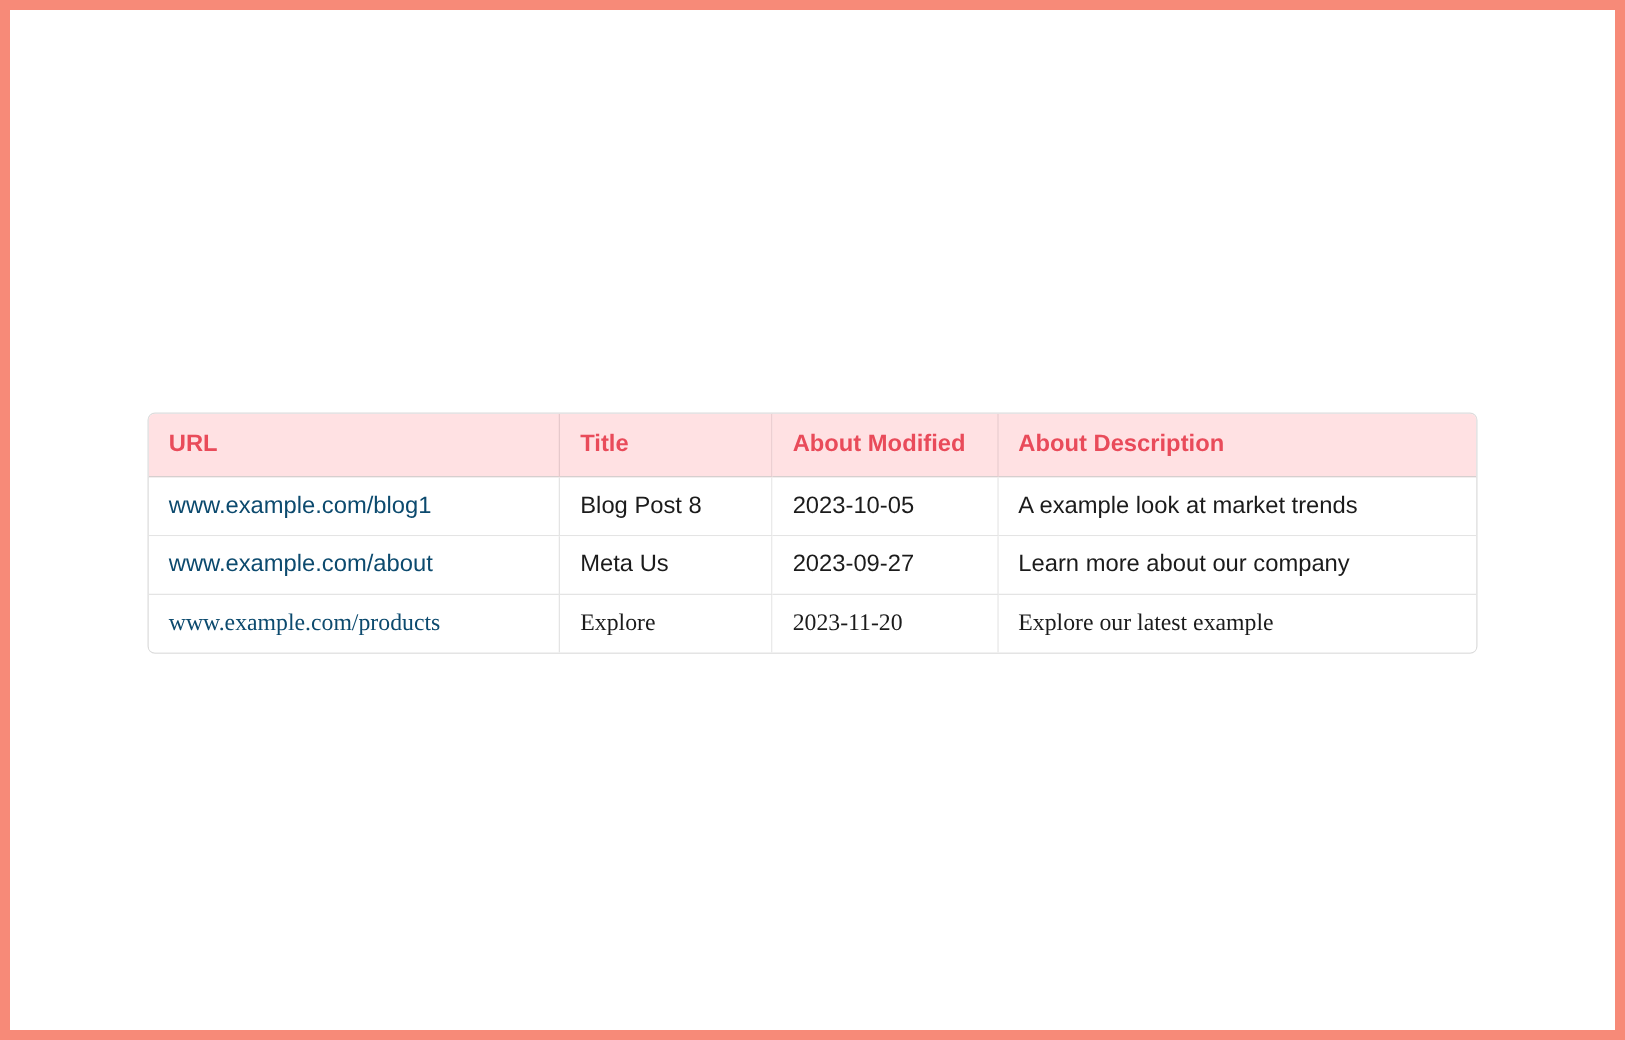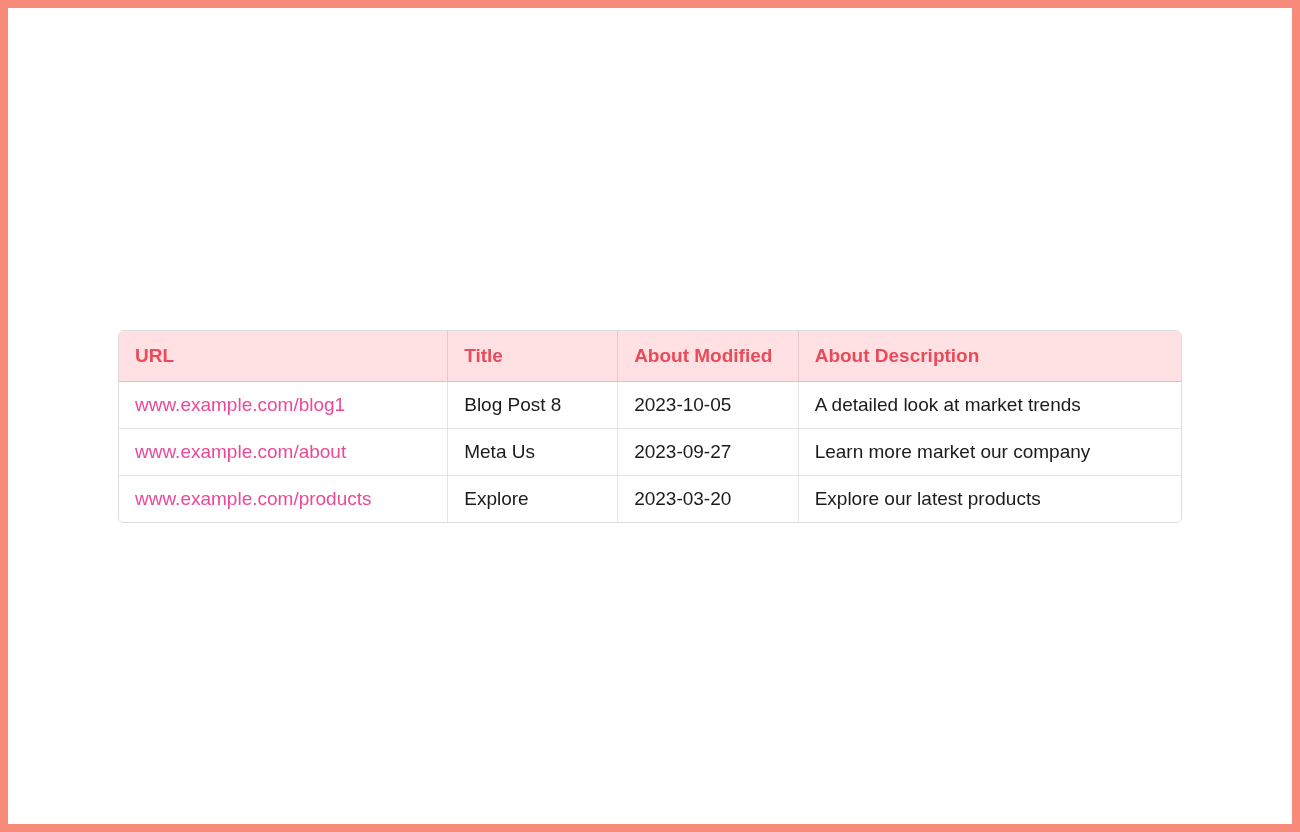--- a/index.html
+++ b/index.html
@@ -48,23 +48,24 @@
       color: #1b1b1b;
       border-bottom: 1px solid #e4e4e4;
       border-right: 1px solid #e4e4e4;
       background: #ffffff;
     }
     tbody td:last-child {
       border-right: none;
     }
     tbody tr:last-child td {
       border-bottom: none;
+      font-family: Liberation Serif, serif;
     }
     tbody td a {
-      color: #ec4899;
+      color: #0c4a6e;
       text-decoration: none;
     }
     th.col-url { width: 31%; }
     th.col-title { width: 16%; }
     th.col-modified { width: 17%; }
     th.col-meta { width: 36%; }
   </style>
 </head>
 <body>
 
@@ -76,29 +77,29 @@
         <th class="col-title">Title</th>
         <th class="col-modified">About Modified</th>
         <th class="col-meta">About Description</th>
       </tr>
     </thead>
     <tbody>
       <tr>
         <td><a href="#">www.example.com/blog1</a></td>
         <td>Blog Post 8</td>
         <td>2023-10-05</td>
-        <td>A detailed look at market trends</td>
+        <td>A example look at market trends</td>
       </tr>
       <tr>
         <td><a href="#">www.example.com/about</a></td>
         <td>Meta Us</td>
         <td>2023-09-27</td>
-        <td>Learn more market our company</td>
+        <td>Learn more about our company</td>
       </tr>
       <tr>
         <td><a href="#">www.example.com/products</a></td>
         <td>Explore</td>
-        <td>2023-03-20</td>
-        <td>Explore our latest products</td>
+        <td>2023-11-20</td>
+        <td>Explore our latest example</td>
       </tr>
     </tbody>
   </table>
 </div>
 
 </body></html>

